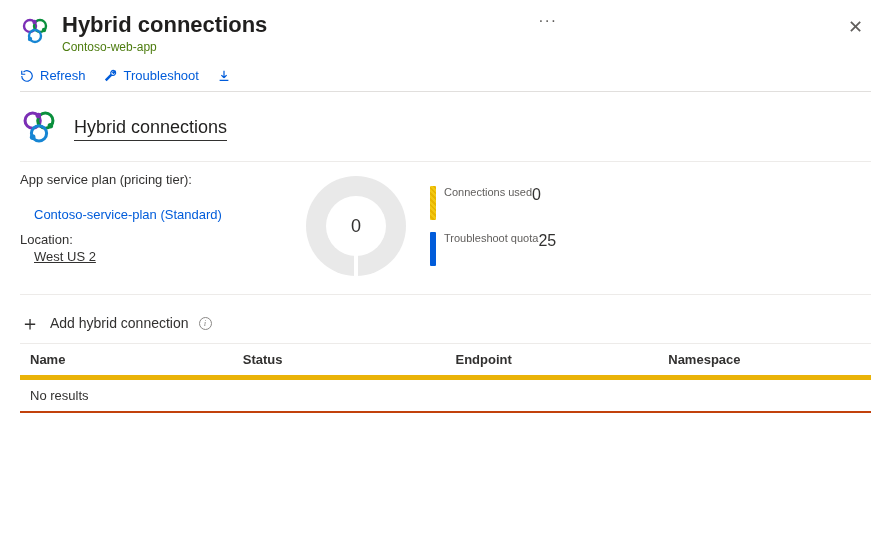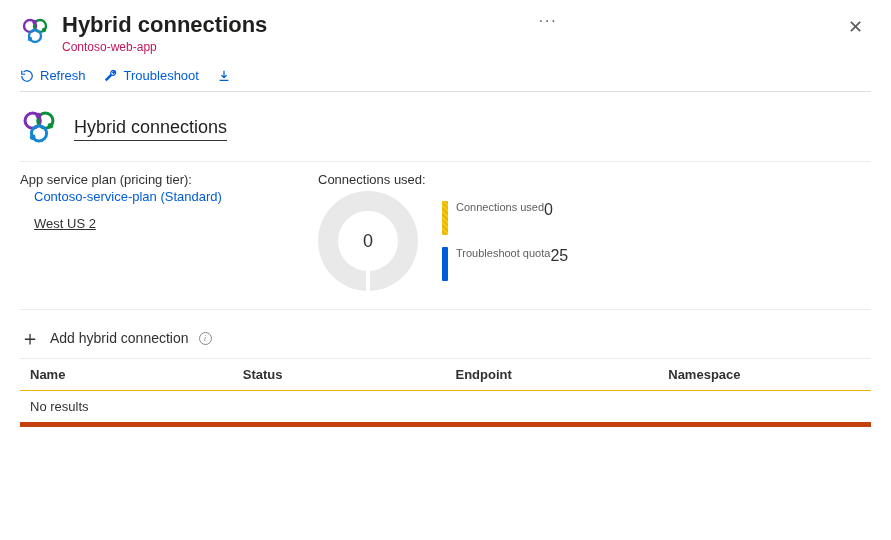--- a/index.html
+++ b/index.html
@@ -12,55 +12,55 @@
       height: 540px;
       padding: 12px 20px;
     }
     .header-row { display: flex; align-items: flex-start; gap: 12px; }
     .header-icon { flex: 0 0 auto; margin-top: 4px; }
     .header-text { flex: 1 1 auto; }
     .header-actions { flex: 0 0 auto; display: flex; align-items: center; gap: 6px; color: #605e5c; }
     .header-actions .dots { font-size: 16px; letter-spacing: 1px; padding: 0 6px; cursor: default; margin-right: auto;}
     .close-btn { font-size: 18px; cursor: pointer; padding: 4px 8px; color: #605e5c; }
     h1.title { font-size: 22px; font-weight: 600; color: #201f1e; }
-    .subtitle { font-size: 12px; color: #be185d; margin-top: 2px; }
+    .subtitle { font-size: 12px; color: #4d7c0f; margin-top: 2px; }
     .toolbar { display: flex; gap: 18px; margin-top: 14px; align-items: center; }
     .tool-btn { display: inline-flex; align-items: center; gap: 6px; color: #015cda; font-size: 13px; cursor: pointer; }
     .tool-btn svg { width: 14px; height: 14px; }
     hr.sep { border: none; border-top: 1px solid #e1dfdd; margin-top: 8px; }
     .section { margin-top: 16px; }
     .section-header { display: flex; align-items: center; gap: 16px; margin-bottom: 12px; }
     .section-title { font-size: 18px; font-weight: 400; color: #201f1e; border-bottom: 1px solid #323130; display: inline-block; padding-bottom: 2px; }
     .desc { font-size: 13px; color: #323130; line-height: 1.5; max-width: 840px; }
     .desc a { color: #015cda; text-decoration: none; cursor: pointer; }
     hr.thin { border: none; border-top: 1px solid #edebe9; margin-top: 10px; }
-    .info-row { display: flex; gap: 48px; margin-top: 10px; }
+    .info-row { display: flex; gap: 36px; margin-top: 10px; }
     .info-col { }
     .label { font-size: 13px; color: #323130; }
-    .link-val { color: #015cda; font-size: 13px; cursor: pointer; margin-left: 14px; margin-top: 2px; display: inline-block; text-align: center; }
+    .link-val { color: #015cda; font-size: 13px; cursor: pointer; margin-left: 14px; margin-top: 20px; display: inline-block; text-align: center; }
     .plain-val { font-size: 13px; color: #323130; margin-left: 14px; margin-top: 2px; display: inline-block; text-decoration: underline; }
     .chart-wrap { display: flex; align-items: center; gap: 24px; margin-top: 4px; }
     .donut { position: relative; width: 100px; height: 100px; border-radius: 50%; background: #e9e9e9; display: flex; align-items: center; justify-content: center; }
     .donut::after { content: ""; position: absolute; width: 60px; height: 60px; background: #fff; border-radius: 50%; top: 20px; left: 20px; }
     .donut .num { position: relative; z-index: 2; font-size: 18px; color: #323130; }
     .donut .notch { position: absolute; bottom: -1px; left: 48px; width: 4px; height: 22px; background: #fff; z-index: 1;}
     .legend { display: flex; flex-direction: column; gap: 12px; }
     .legend-item { display: flex; align-items: flex-start; gap: 8px; }
     .swatch { width: 6px; height: 34px; border-radius: 1px; }
     .sw-used { background: repeating-linear-gradient(45deg, #f2c811, #f2c811 2px, #e8b500 2px, #e8b500 4px); }
     .sw-quota { background: #015cda; }
     .legend-text { display: flex; }
     .legend-label { font-size: 11px; color: #605e5c; }
     .legend-val { font-size: 16px; color: #323130; }
     .add-row { display: inline-flex; align-items: center; gap: 10px; margin-top: 18px; cursor: pointer; font-size: 14px; color: #323130; }
     .add-row .plus { font-size: 20px; line-height: 1; font-weight: 300; }
     .info-icon { width: 13px; height: 13px; border: 1px solid #8a8886; border-radius: 50%; display: inline-flex; align-items: center; justify-content: center; font-size: 9px; color: #8a8886; font-style: italic; font-family: serif; }
     table.data { width: 100%; border-collapse: collapse; margin-top: 10px; }
-    table.data th { text-align: left; font-weight: 600; font-size: 13px; padding: 8px 10px; border-top: 1px solid #edebe9; border-bottom: 1px solid #eab308; color: #323130; }
-    table.data td { padding: 8px 10px; font-size: 13px; border-bottom: 5px solid #c2410c; color: #323130; }
+    table.data th { text-align: left; font-weight: 600; font-size: 13px; padding: 8px 10px; border-top: 1px solid #edebe9; border-bottom: 5px solid #eab308; color: #323130; }
+    table.data td { padding: 8px 10px; font-size: 13px; border-bottom: 2px solid #c2410c; color: #323130; }
   </style>
 </head>
 <body>
 
 <div class="header-row">
   <div class="header-icon">
     <svg width="30" height="30" viewBox="0 0 30 30">
       <circle cx="10" cy="10" r="6" fill="none" stroke="#7b2fb5" stroke-width="2.4"></circle>
       <circle cx="20" cy="10" r="6" fill="none" stroke="#0a8f3c" stroke-width="2.4"></circle>
       <circle cx="15" cy="20" r="6" fill="none" stroke="#1685d3" stroke-width="2.4"></circle>
@@ -115,24 +115,24 @@
     </span>
     <span class="section-title">Hybrid connections</span>
   </div>
   <hr class="thin">
 
   <div class="info-row">
     <div class="info-col" style="width:250px;">
       <div class="label">App service plan (pricing tier):</div>
       <a class="link-val">Contoso-service-plan (Standard)</a>
       <div style="height:10px;"></div>
+      <div class="label">Location:</div>
       <span class="plain-val">West US 2</span>
     </div>
     <div class="info-col">
-      <div class="label">Connections used:</div>
       <div class="chart-wrap">
         <div class="donut">
           <span class="num">0</span>
           <span class="notch"></span>
         </div>
         <div class="legend">
           <div class="legend-item">
             <div class="swatch sw-used"></div>
             <div class="legend-text">
               <span class="legend-label">Connections used</span>

